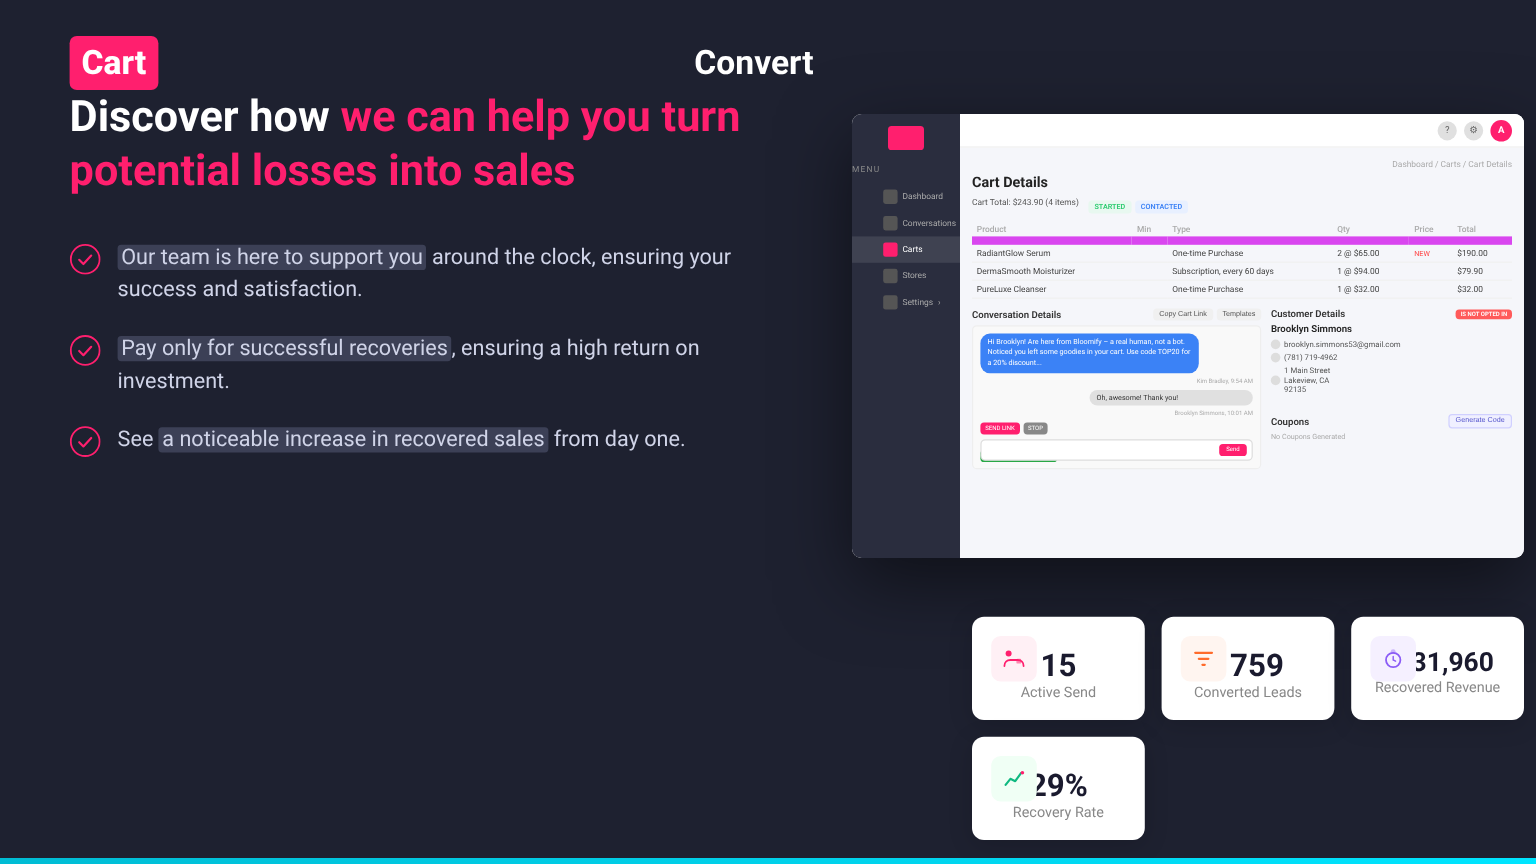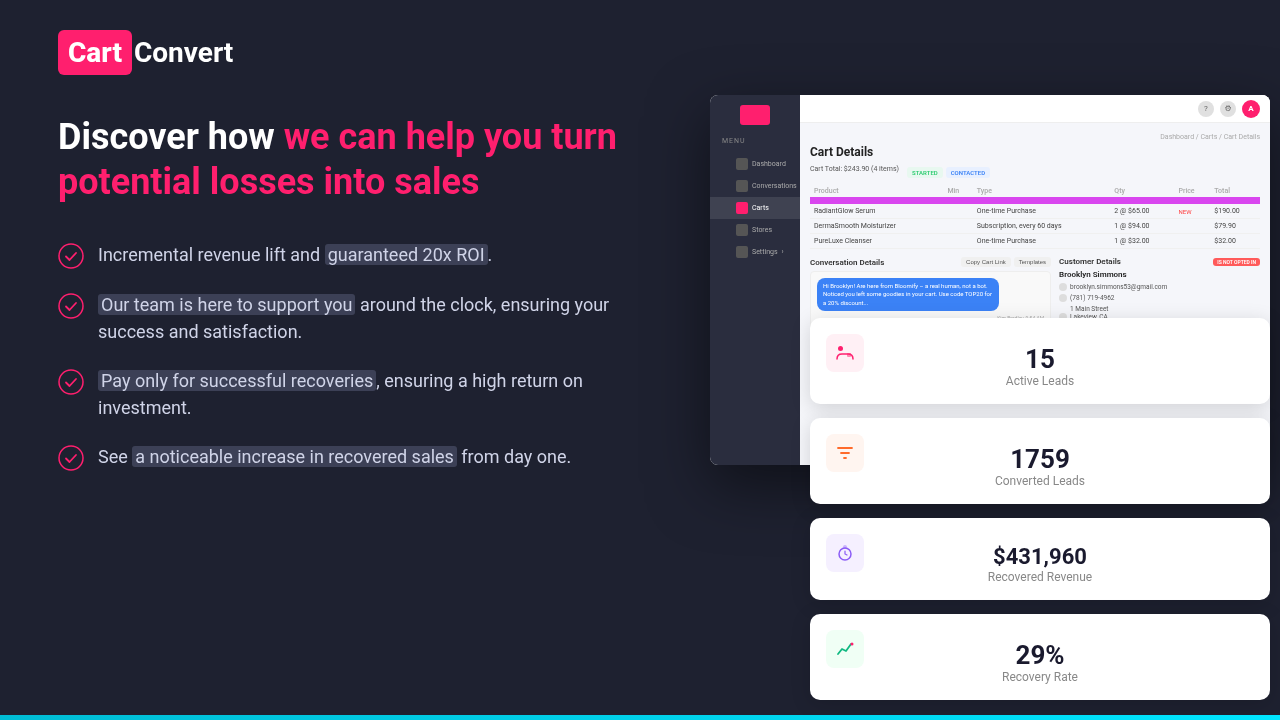--- a/index.html
+++ b/index.html
@@ -16,21 +16,21 @@
     .left-panel {
       position: absolute;
       left: 58px;
       top: 30px;
       width: 620px;
     }
 
     .logo {
       display: flex;
       align-items: center;
-      margin-bottom: 40px;
+      justify-content: space-between;
     }
     .logo-cart {
       background: #ff1f6e;
       color: #fff;
       font-size: 28px;
       font-weight: 800;
       padding: 6px 10px;
       border-radius: 6px;
       margin-right: 2px;
     }
@@ -117,21 +117,20 @@
       border-radius: 3px;
       margin-bottom: 12px;
     }
     .db-sidebar-menu-label {
       color: #888;
       font-size: 7px;
       text-transform: uppercase;
       letter-spacing: 1px;
       margin-bottom: 8px;
       align-self: flex-start;
-      padding-left: 12px;
     }
     .db-sidebar-item {
       display: flex;
       align-items: center;
       gap: 4px;
       width: 100%;
       padding: 5px 26px;
       color: #aaa;
       font-size: 8px;
       cursor: pointer;
@@ -383,21 +382,21 @@
       border-radius: 3px;
     }
 
     
     .stats-grid {
       position: absolute;
       bottom: 20px;
       right: 10px;
       width: 460px;
       display: grid;
-      grid-template-columns: 1fr;
+      grid-template-columns: 1fr 1fr 1fr;
       gap: 14px;
     }
     .stat-card {
       background: #fff;
       border-radius: 10px;
       padding: 20px 16px 16px 16px;
       display: flex;
       flex-direction: column;
       align-items: flex-start;
       gap: 6px;
@@ -458,29 +457,20 @@
     <span class="logo-cart">Cart</span>
     <span class="logo-convert">Convert</span>
   </div>
 
   <div class="headline">
     <span class="headline-white">Discover how </span><span class="headline-pink">we can help you turn</span><br>
     <span class="headline-pink">potential losses into sales</span>
   </div>
 
   <ul class="features">
-    <li class="feature-item">
-      <svg class="check-icon" viewBox="0 0 26 26" fill="none">
-        <circle cx="13" cy="13" r="12" stroke="#ff1f6e" stroke-width="1.5"></circle>
-        <path d="M8 13.5l3.5 3.5 6.5-7" stroke="#ff1f6e" stroke-width="1.8" stroke-linecap="round" stroke-linejoin="round"></path>
-      </svg>
-      <span class="feature-text">
-        Incremental revenue lift and <span class="feature-highlight">guaranteed 20x ROI</span>.
-      </span>
-    </li>
     <li class="feature-item">
       <svg class="check-icon" viewBox="0 0 26 26" fill="none">
         <circle cx="13" cy="13" r="12" stroke="#ff1f6e" stroke-width="1.5"></circle>
         <path d="M8 13.5l3.5 3.5 6.5-7" stroke="#ff1f6e" stroke-width="1.8" stroke-linecap="round" stroke-linejoin="round"></path>
       </svg>
       <span class="feature-text">
         <span class="feature-highlight">Our team is here to support you</span> around the clock, ensuring your success and satisfaction.
       </span>
     </li>
     <li class="feature-item">
@@ -657,21 +647,21 @@
     <div class="stat-card">
       <div class="stat-icon-wrap stat-icon-pink">
         <svg width="20" height="20" viewBox="0 0 20 20" fill="none">
           <rect x="3" y="3" width="5" height="5" rx="2.5" fill="#ff1f6e"></rect>
           <path d="M2 16c0-3 2-5 5-5h6c3 0 5 2 5 5" stroke="#ff1f6e" stroke-width="1.5" stroke-linecap="round"></path>
           <rect x="12" y="10" width="4" height="4" rx="1" fill="#ff1f6e" opacity="0.5"></rect>
         </svg>
       </div>
       <div class="stat-value-row">
         <span class="stat-number">15</span>
-        <span class="stat-label">Active Leads</span>
+        <span class="stat-label">Active Send</span>
       </div>
     </div>
 
     <div class="stat-card">
       <div class="stat-icon-wrap stat-icon-orange">
         <svg width="20" height="20" viewBox="0 0 20 20" fill="none">
           <path d="M3 5h14M6 10h8M9 15h2" stroke="#ff6b2b" stroke-width="1.8" stroke-linecap="round"></path>
         </svg>
       </div>
       <div class="stat-value-row">

